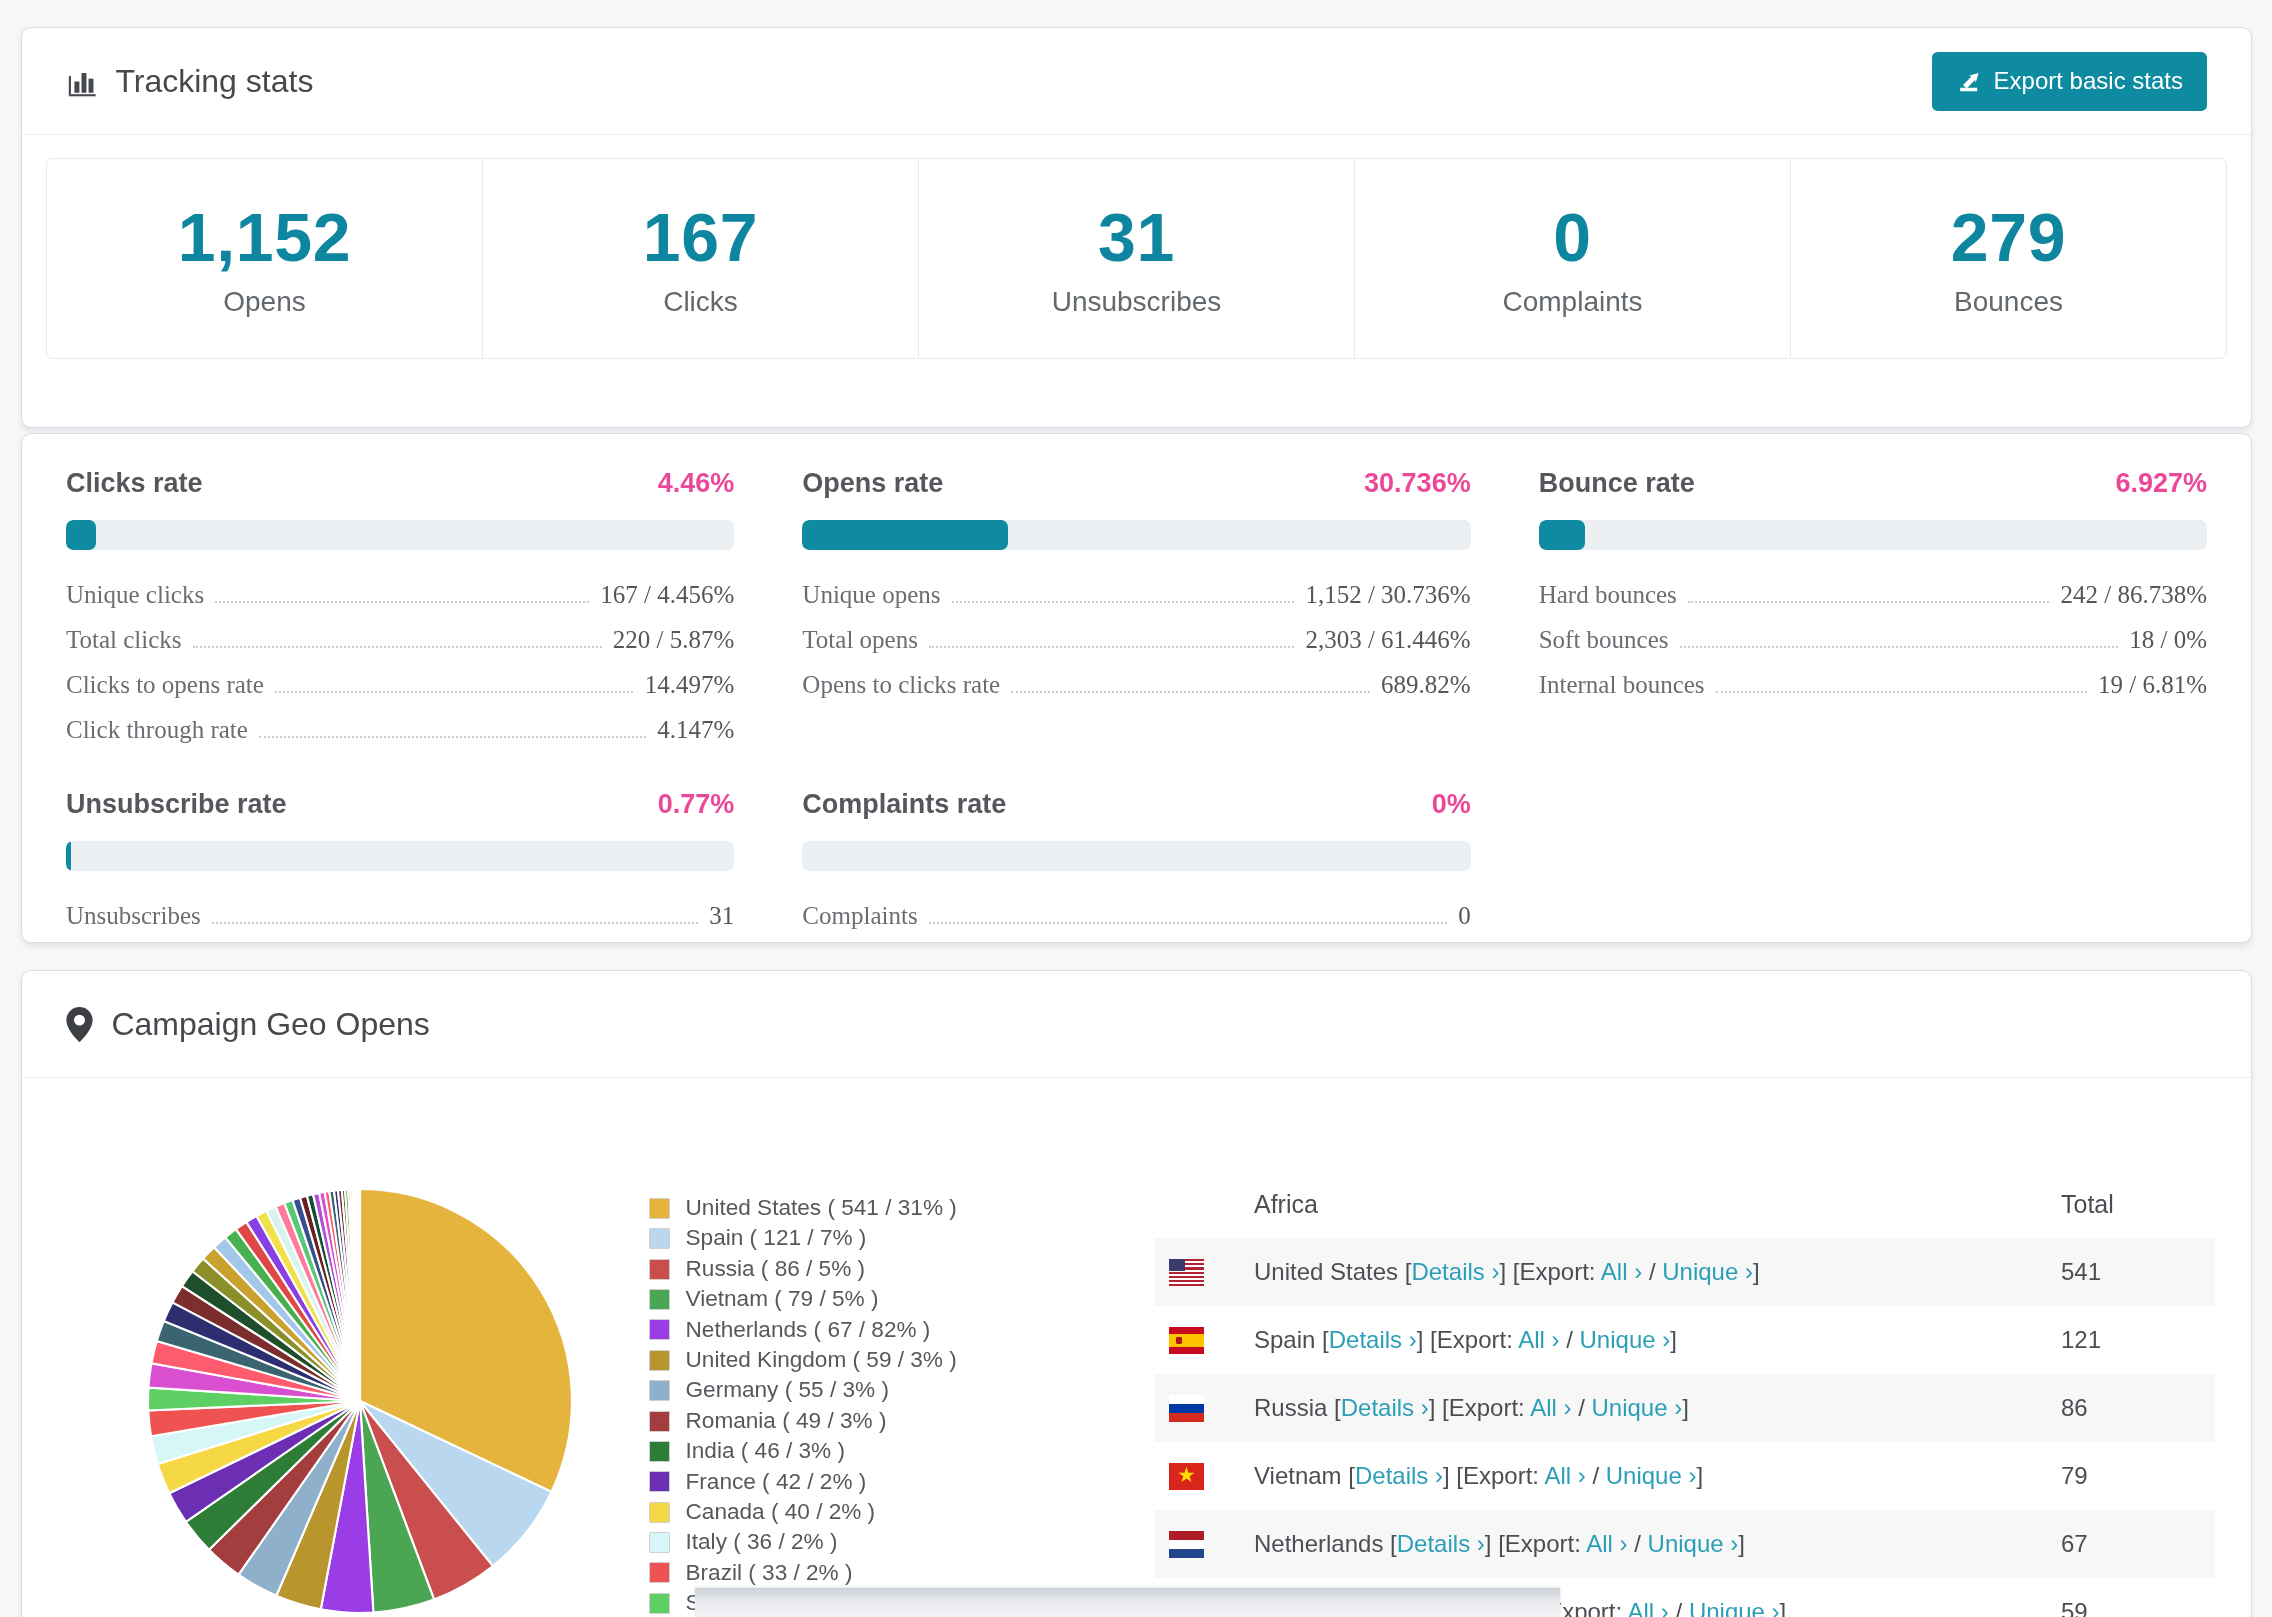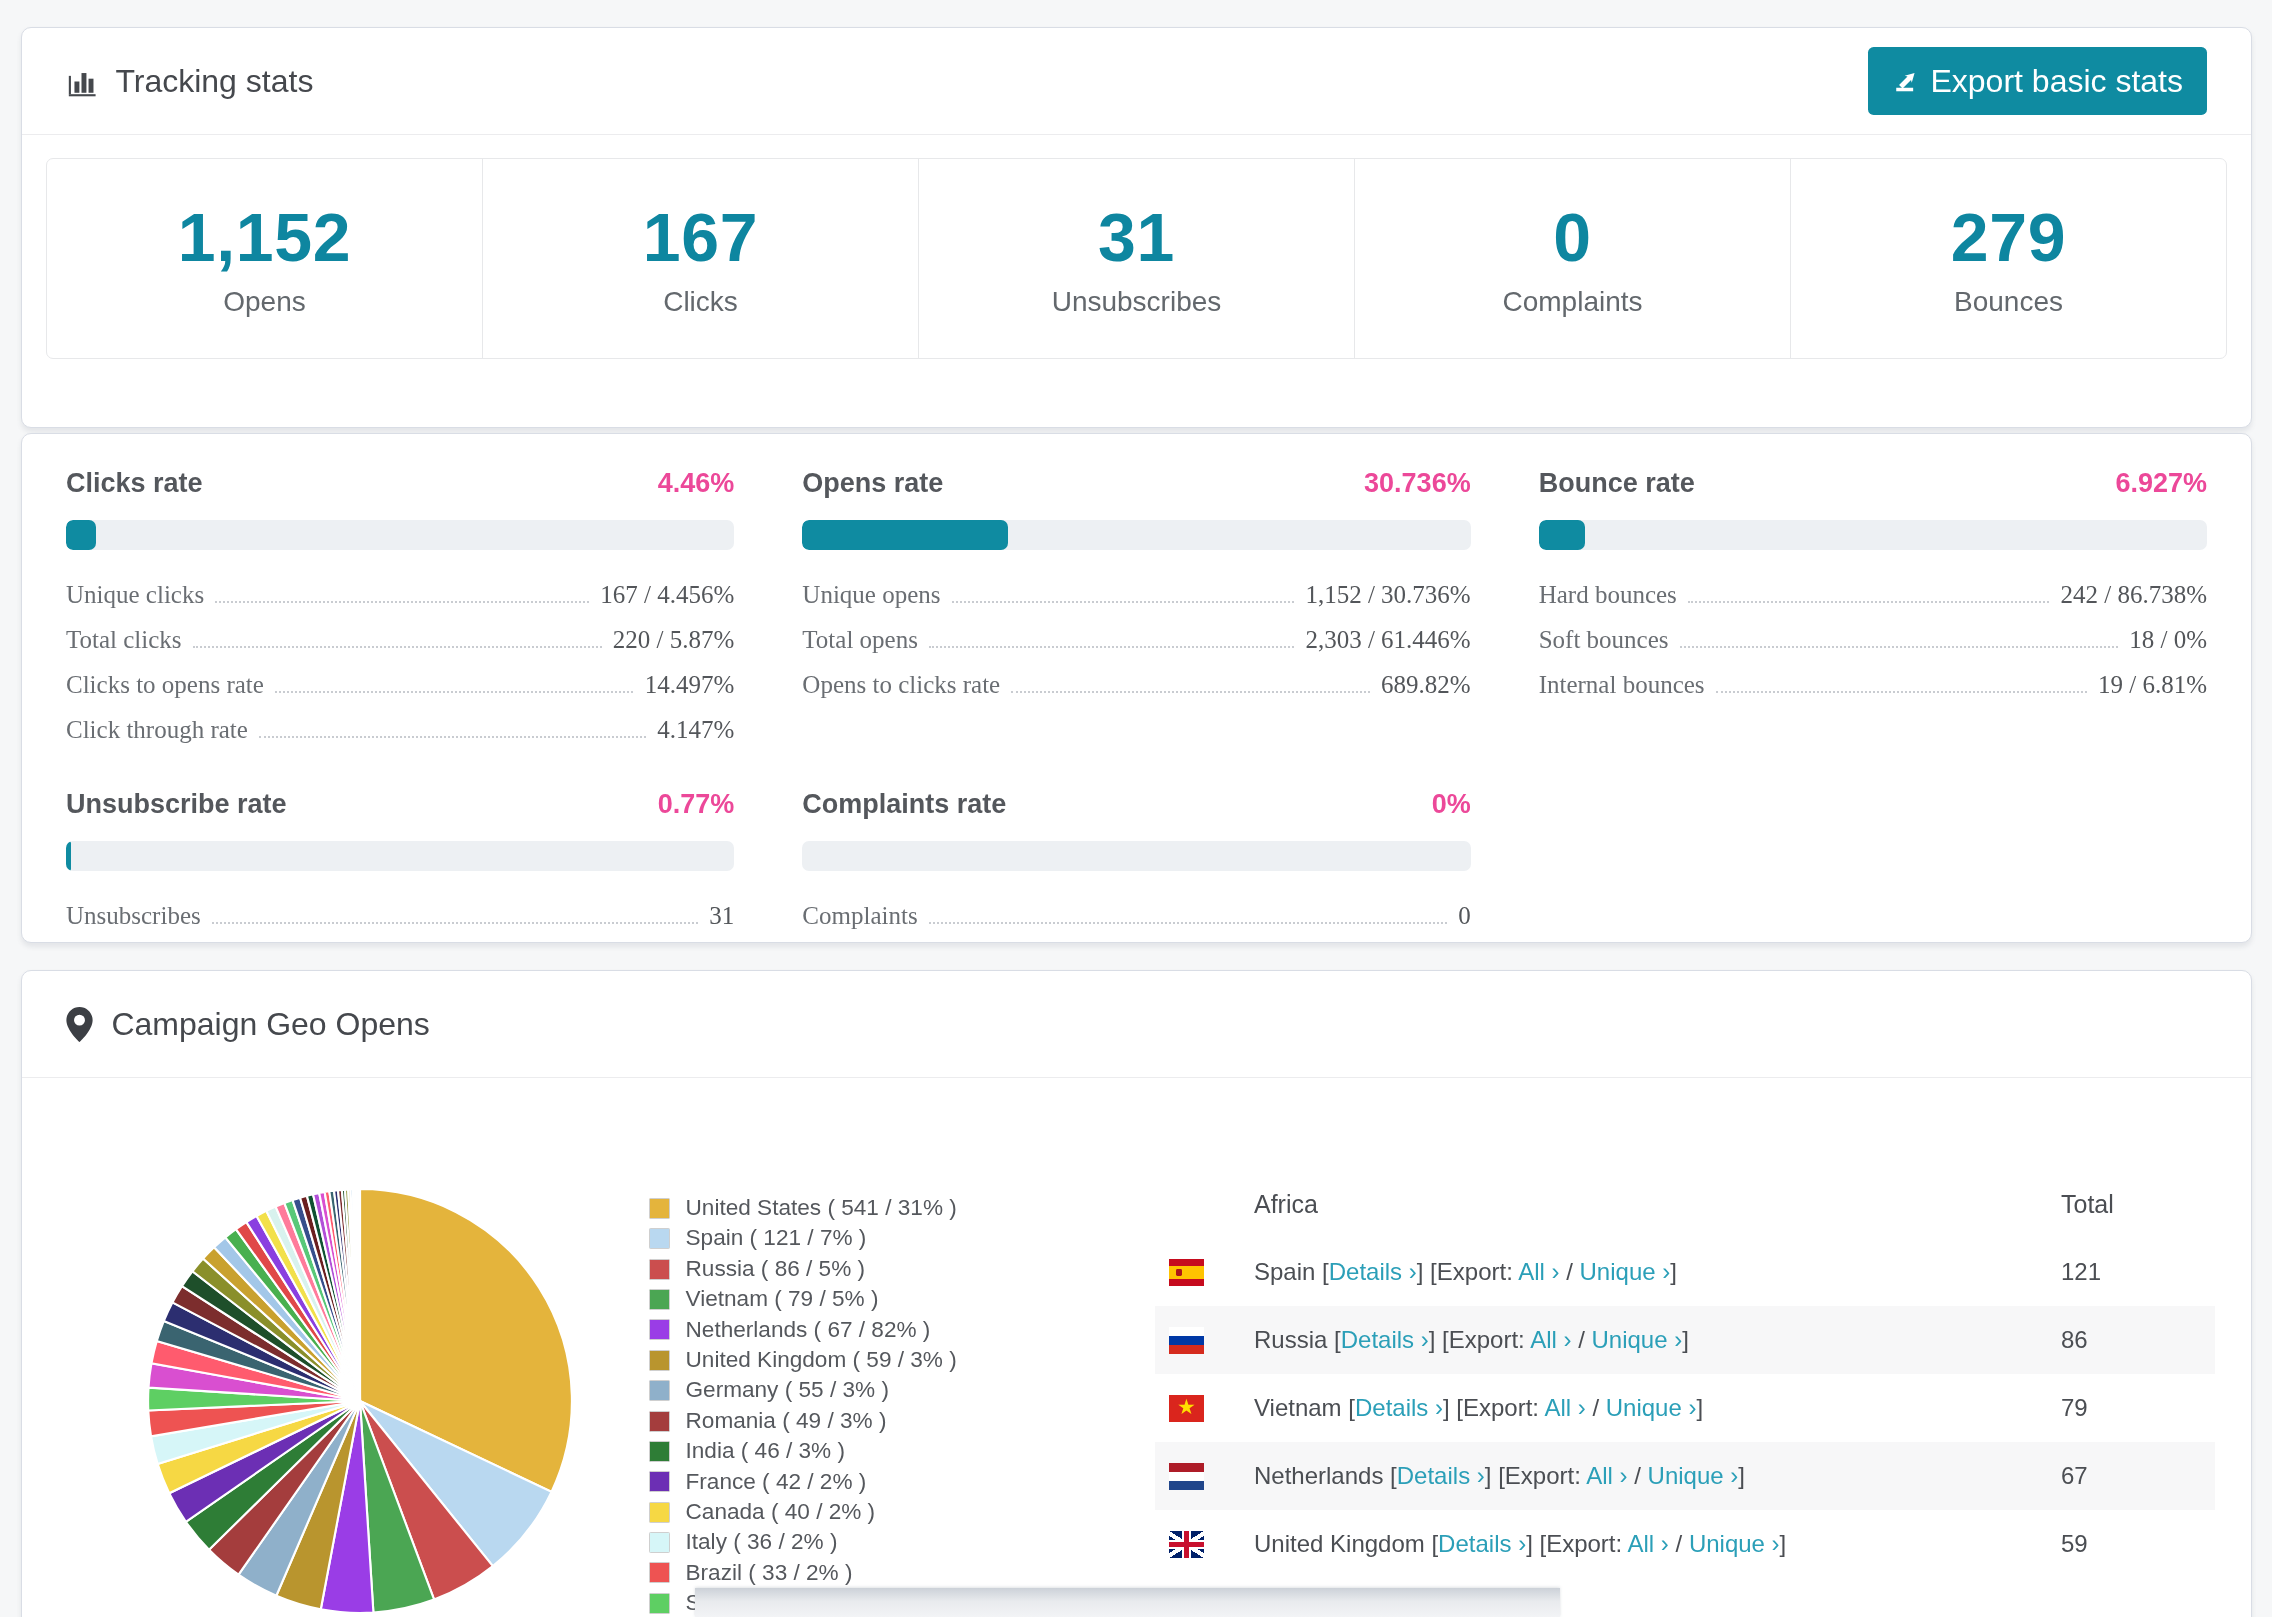--- a/index.html
+++ b/index.html
@@ -21,21 +21,21 @@
   .card-header{
     height:106px;display:flex;align-items:center;justify-content:space-between;
     padding:0 44px;border-bottom:1.4px solid #ececee;
   }
   .card-title{display:flex;align-items:center;gap:18.4px;font-size:32px;color:#45484d;}
   .card-title svg{display:block;}
 
   
   .btn-export{
     display:flex;align-items:center;gap:12.7px;background:#0f8ba1;color:#fff;
-    border:none;border-radius:5.6px;font-size:32px;padding:15.5px 24px;cursor:pointer;
+    border:none;border-radius:5.6px;font-size:24px;padding:15.5px 24px;cursor:pointer;
     font-family:"Liberation Sans", sans-serif;
   }
 
   
   .stats-row{
     margin:22.6px 24px;border:1.4px solid #e7e8ea;border-radius:7px;
     display:flex;height:199px;background:#fff;
   }
   .statcell{flex:1;display:flex;flex-direction:column;align-items:center;justify-content:center;}
   .statcell + .statcell{border-left:1.4px solid #e7e8ea;}
@@ -408,20 +408,33 @@
           <span>South Africa ( 29 / 2% )</span>
         </div>
     </div>
 
     <div id="geo-table">
       <div class="thead">
         <span class="th-country">Africa</span>
         <span class="th-total">Total</span>
       </div>
 
+      <div class="trow alt">
+        <span class="cflag">
+            <span class="flag flag-us"></span>
+          </span>
+        <span class="cname">
+          <span>United States</span>
+          <span>[</span><a>Details ›</a><span>] [Export:</span>
+          <a>All ›</a>
+          <span>/</span>
+          <a>Unique ›</a><span>]</span>
+        </span>
+        <span class="ctotal">541</span>
+      </div>
 
       <div class="trow">
         <span class="cflag">
             <span class="flag flag-es"></span>
           </span>
         <span class="cname">
           <span>Spain</span>
           <span>[</span><a>Details ›</a><span>] [Export:</span>
           <a>All ›</a>
           <span>/</span>

